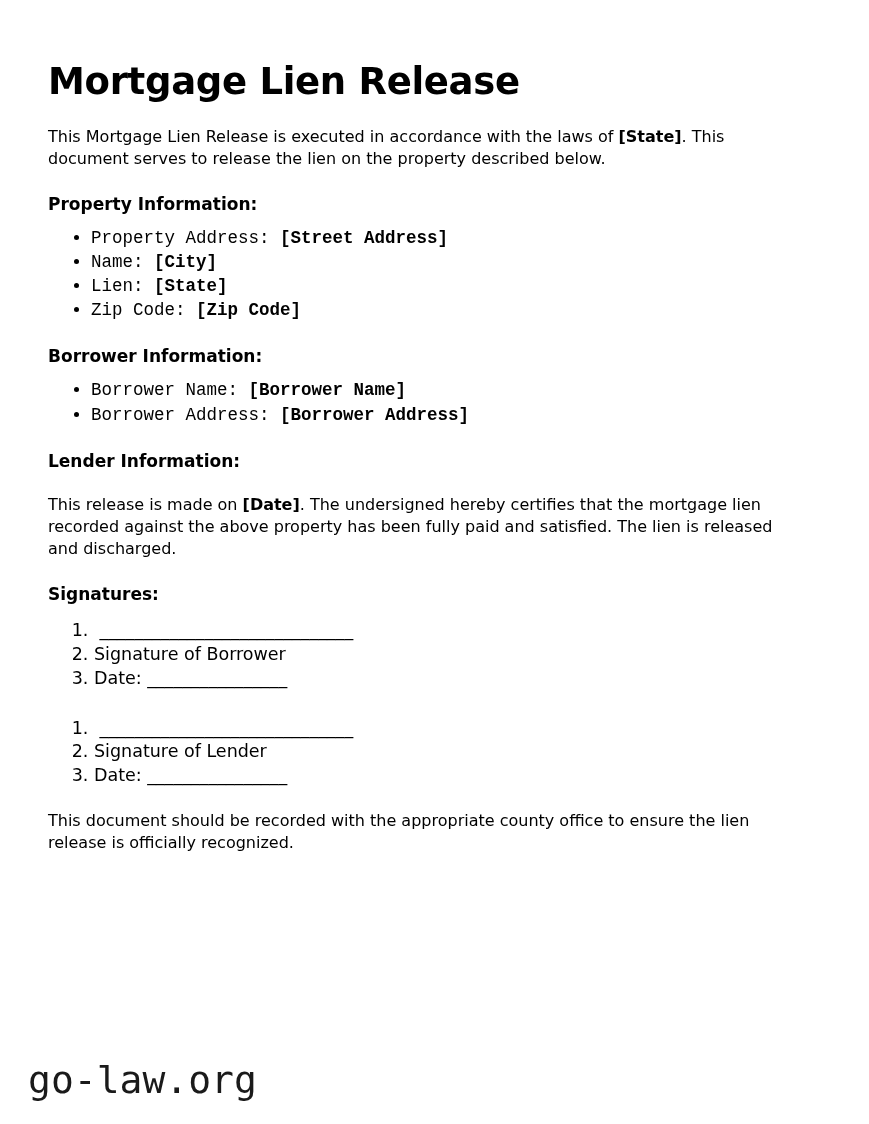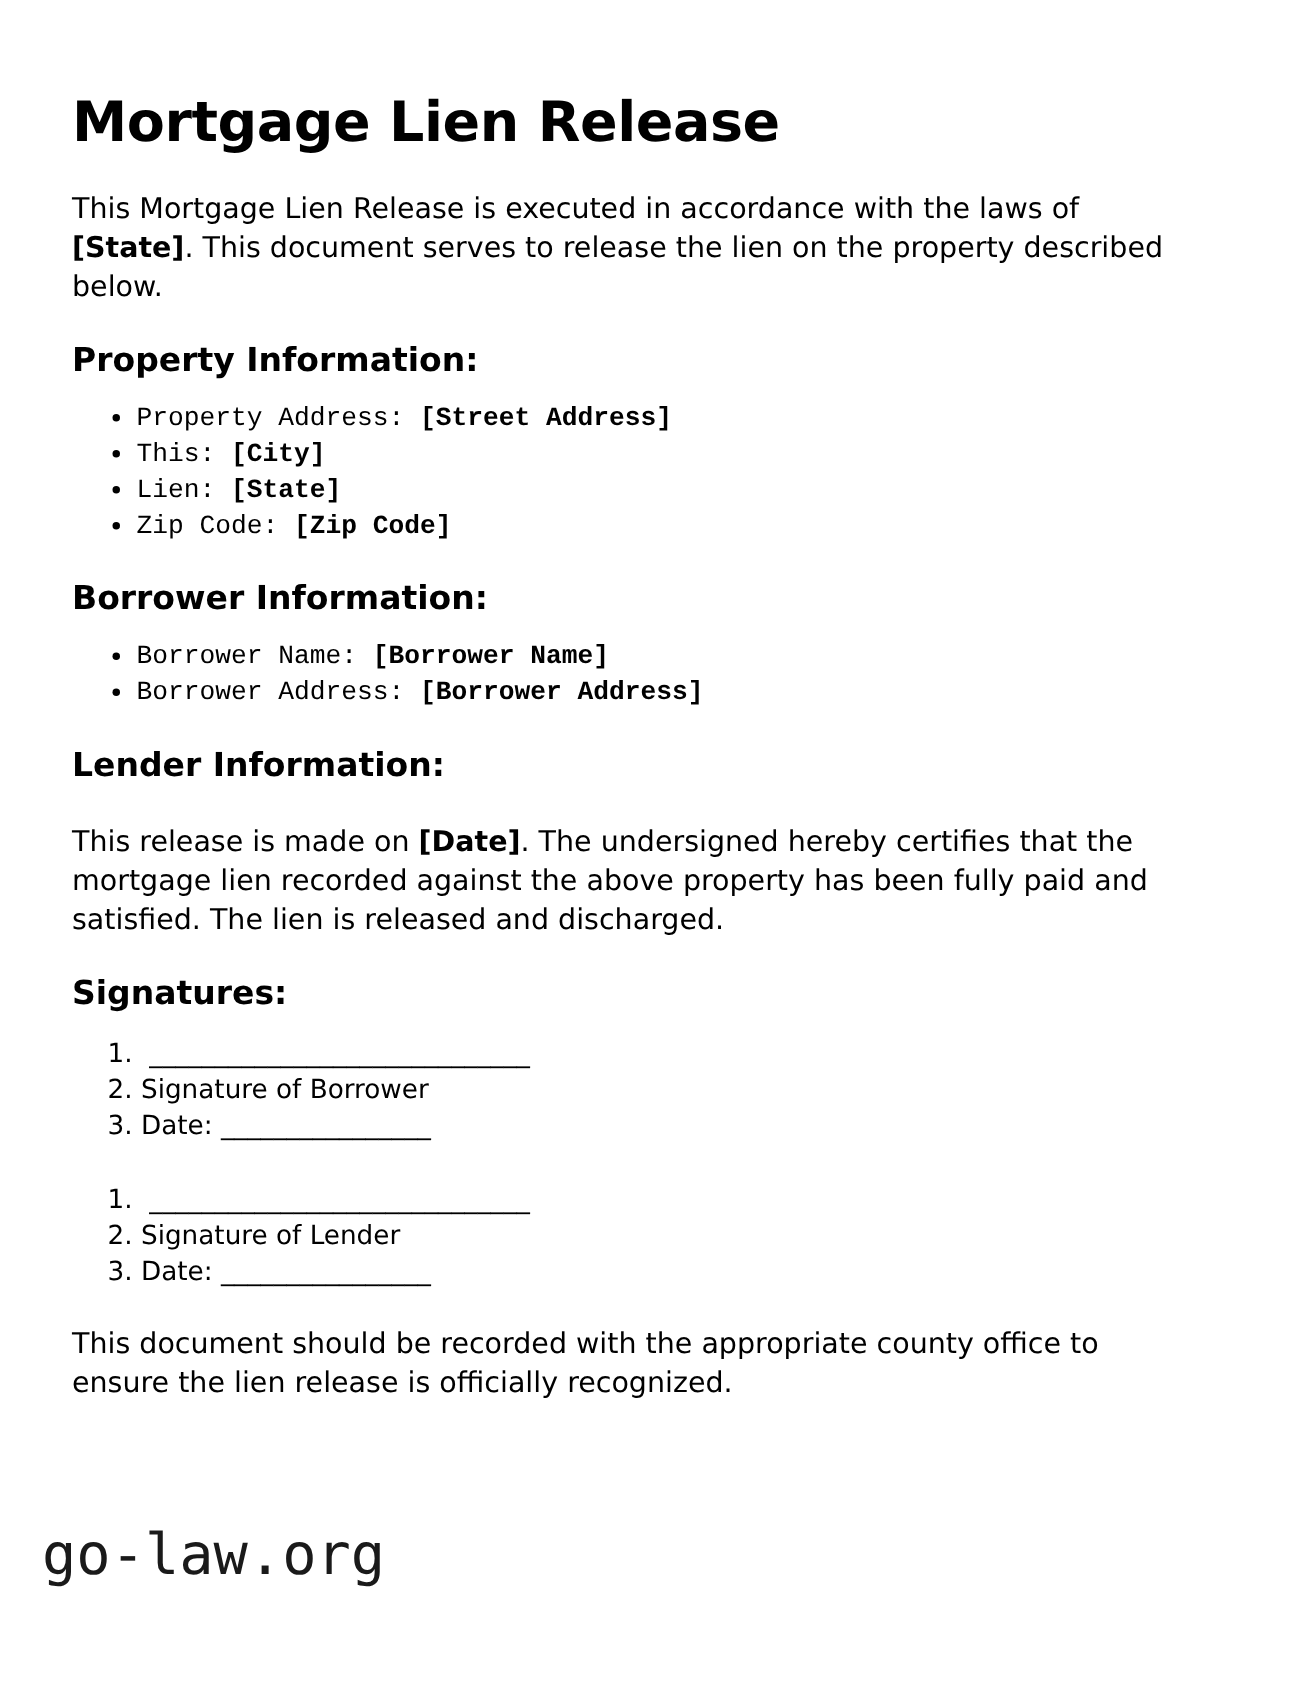--- a/index.html
+++ b/index.html
@@ -25,27 +25,27 @@
     padding: 48px 51px 0 48px;
   }
   .doc-title {
     font-size: 37px;
     font-weight: bold;
     letter-spacing: -0.3px;
     margin: 13px 0 0 0;
     line-height: 1.15;
   }
   p.para {
-    font-size: 19px;
+    font-size: 16px;
     line-height: 1.38;
     margin: 22px 0 0 0;
     max-width: 772px;
   }
   h2.section-heading {
-    font-size: 22px;
+    font-size: 17px;
     font-weight: bold;
     margin: 23px 0 0 0;
     line-height: 1.3;
   }
   ul.bullets {
     margin: 11px 0 0 0;
     padding-left: 43px;
     list-style-type: disc;
     font-family: Liberation Mono, monospace;
   }
@@ -68,21 +68,21 @@
   }
   ol.sig-list.second {
     margin-top: 26px;
   }
   b, .bold {
     font-weight: bold;
   }
   .footer-watermark {
     position: absolute;
     left: 28px;
-    top: 1014px;
+    top: 1058px;
     font-family: "DejaVu Sans Mono", "Liberation Mono", monospace;
     font-size: 38px;
     font-weight: normal;
     color: #1a1a1a;
     letter-spacing: 0px;
     white-space: pre;
   }
   .rule-line {
     white-space: pre;
   }
@@ -92,21 +92,21 @@
 
 <div class="page">
 
   <h1 class="doc-title">Mortgage Lien Release</h1>
 
   <p class="para"><span>This Mortgage Lien Release is executed in accordance with the laws of </span><b>[State]</b><span>. This document serves to release the lien on the property described below.</span></p>
 
   <h2 class="section-heading">Property Information:</h2>
   <ul class="bullets">
     <li><span>Property Address: </span><b>[Street Address]</b></li>
-    <li><span>This: </span><b>[City]</b></li>
+    <li><span>Name: </span><b>[City]</b></li>
     <li><span>Lien: </span><b>[State]</b></li>
     <li><span>Zip Code: </span><b>[Zip Code]</b></li>
   </ul>
 
   <h2 class="section-heading">Borrower Information:</h2>
   <ul class="bullets">
     <li><span>Borrower Name: </span><b>[Borrower Name]</b></li>
     <li><span>Borrower Address: </span><b>[Borrower Address]</b></li>
   </ul>
 

